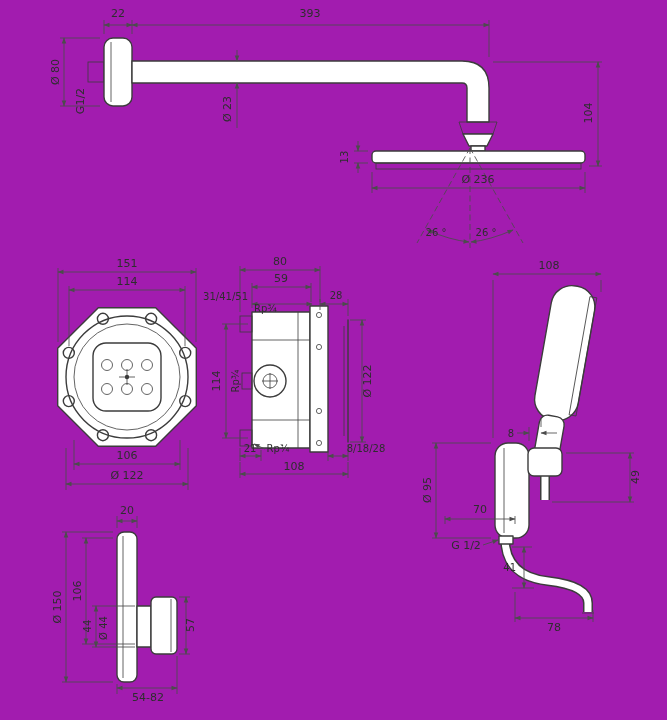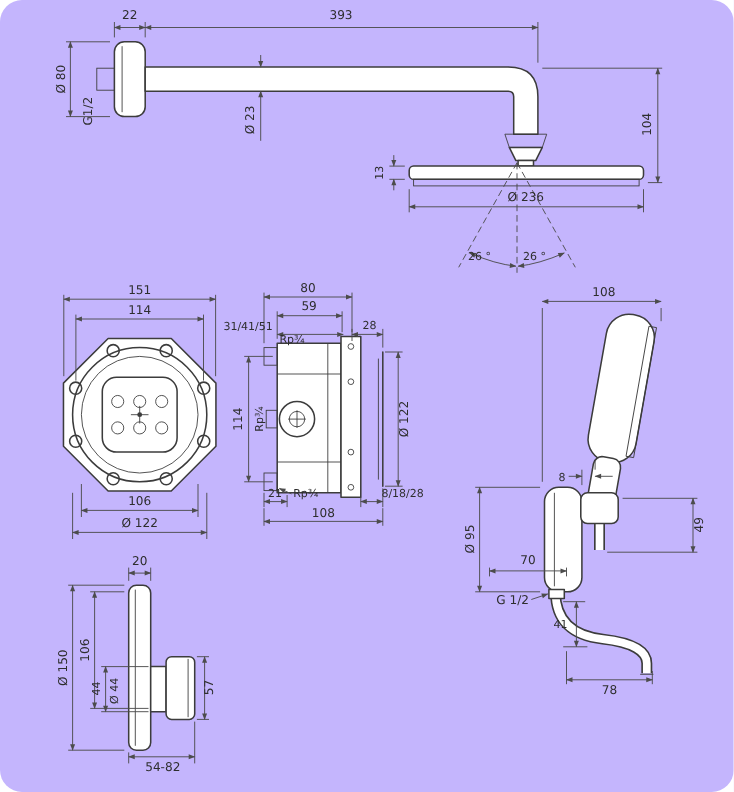--- a/index.html
+++ b/index.html
@@ -1,16 +1,16 @@
 <!DOCTYPE html>
 <html><head>
 <meta charset="utf-8">
 <style>
   html,body{margin:0;padding:0;background:#fff;}
-  .canvas{position:relative;width:667px;height:720px;background:#c4b5fd;overflow:hidden;border-radius:20px;}
+  .canvas{position:relative;width:667px;height:720px;background:#a21caf;overflow:hidden;}
   svg{display:block;}
   svg text{font-family:"DejaVu Sans",sans-serif;font-size:11px;fill:#2e2e2e;}
   svg text.sm{font-size:10px;}
   .b{fill:none;stroke:#3c3c3c;stroke-width:1.4;stroke-linejoin:round;stroke-linecap:round;}
   .bf{fill:#ffffff;stroke:#3c3c3c;stroke-width:1.4;stroke-linejoin:round;}
   .t{fill:none;stroke:#3c3c3c;stroke-width:0.8;}
   .d{fill:none;stroke:#4c4c4c;stroke-width:0.85;}
   .dsh{stroke-dasharray:6 3.5;}
   .hose{fill:none;stroke:#3c3c3c;stroke-width:10;}
   .hoseIn{fill:none;stroke:#ffffff;stroke-width:7;}

